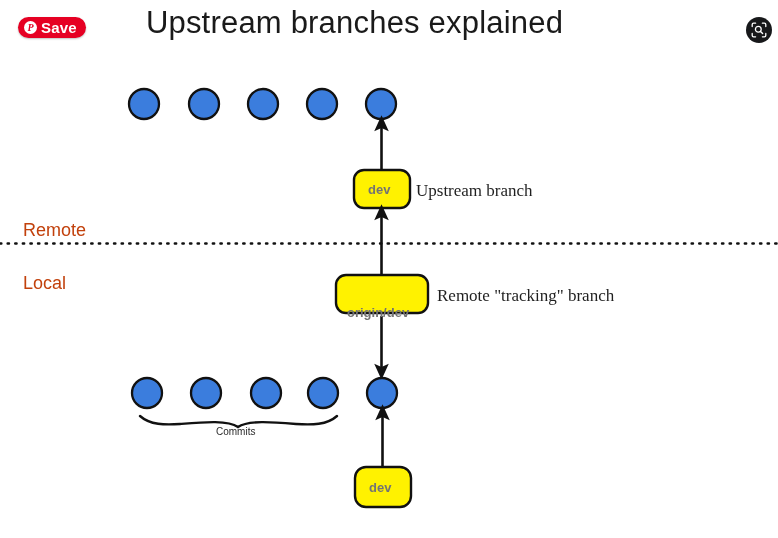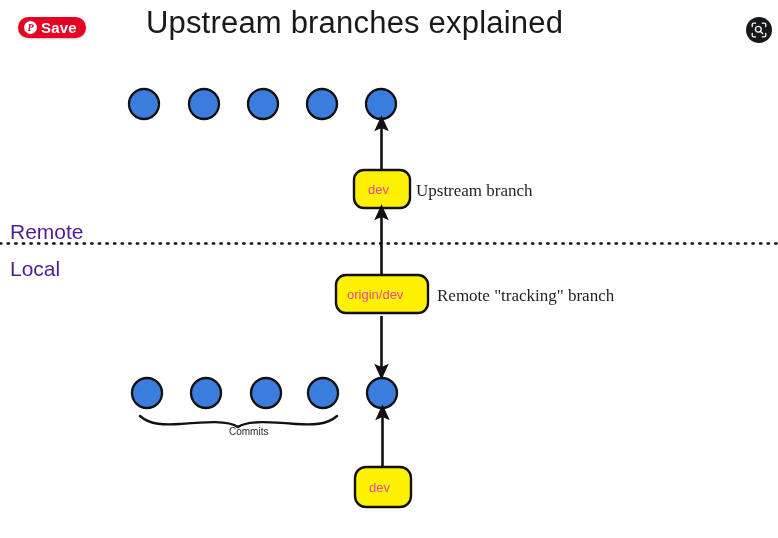--- a/index.html
+++ b/index.html
@@ -92,32 +92,33 @@
     font-size: 31px;
     letter-spacing: .2px;
     color: #1a1a1a;
   }
   .annot {
     font-size: 17px;
     color: #1f1f1f;
     font-family: Liberation Serif, serif;
   }
   .zone-label {
-    font-size: 21px;
-    color: #4c1d95;
+    font-size: 18px;
+    color: #c2410c;
+    margin-left: 13px;
   }
   .commits-label {
     font-size: 10px;
     color: #2a2a2a;
   }
   .node-text {
     position: absolute;
     white-space: nowrap;
-    font-weight: normal;
-    color: #ec4899;
+    font-weight: bold;
+    color: #737373;
     font-family: "Liberation Sans", sans-serif;
     pointer-events: none;
   }
   .node-dev { font-size: 13px; }
   .node-origin { font-size: 13px; }
 </style>
 </head>
 <body>
 
 <div id="stage">
@@ -161,29 +162,29 @@
              C248,420 272,422 296,424 C312,425 327,425 337,416" fill="none" stroke="#111111" stroke-width="2.4" stroke-linecap="round"></path>
 
     <line x1="382.5" y1="466" x2="382.5" y2="413" stroke="#111111" stroke-width="2.6" marker-end="url(#arrowhead)"></line>
 
     <rect x="355" y="467" width="56" height="40" rx="11" ry="11" fill="#fff200" stroke="#111111" stroke-width="2.4"></rect>
   </svg>
 
   <div class="txt title">Upstream branches explained</div>
 
   <div class="txt zone-label" style="left:10px; top:220px;">Remote</div>
-  <div class="txt zone-label" style="left:10px; top:257px;">Local</div>
+  <div class="txt zone-label" style="left:10px; top:273px;">Local</div>
 
   <div class="node-text node-dev" style="left:368px; top:182px;">dev</div>
   <div class="txt annot" style="left:416px; top:181px;">Upstream branch</div>
 
-  <div class="node-text node-origin" style="left:347px; top:287px;">origin/dev</div>
+  <div class="node-text node-origin" style="left:347px; top:305px;">origin/dev</div>
   <div class="txt annot" style="left:437px; top:286px;">Remote "tracking" branch</div>
 
-  <div class="txt commits-label" style="left:216px; top:426px;margin-left:13px;">Commits</div>
+  <div class="txt commits-label" style="left:216px; top:426px;">Commits</div>
 
   <div class="node-text node-dev" style="left:369px; top:480px;">dev</div>
 
   <div class="save-btn">
     <span class="pin-glyph">P</span>
     <span class="save-label">Save</span>
   </div>
 
   <div class="vsearch-badge">
     <svg width="16" height="16" viewBox="0 0 16 16">

